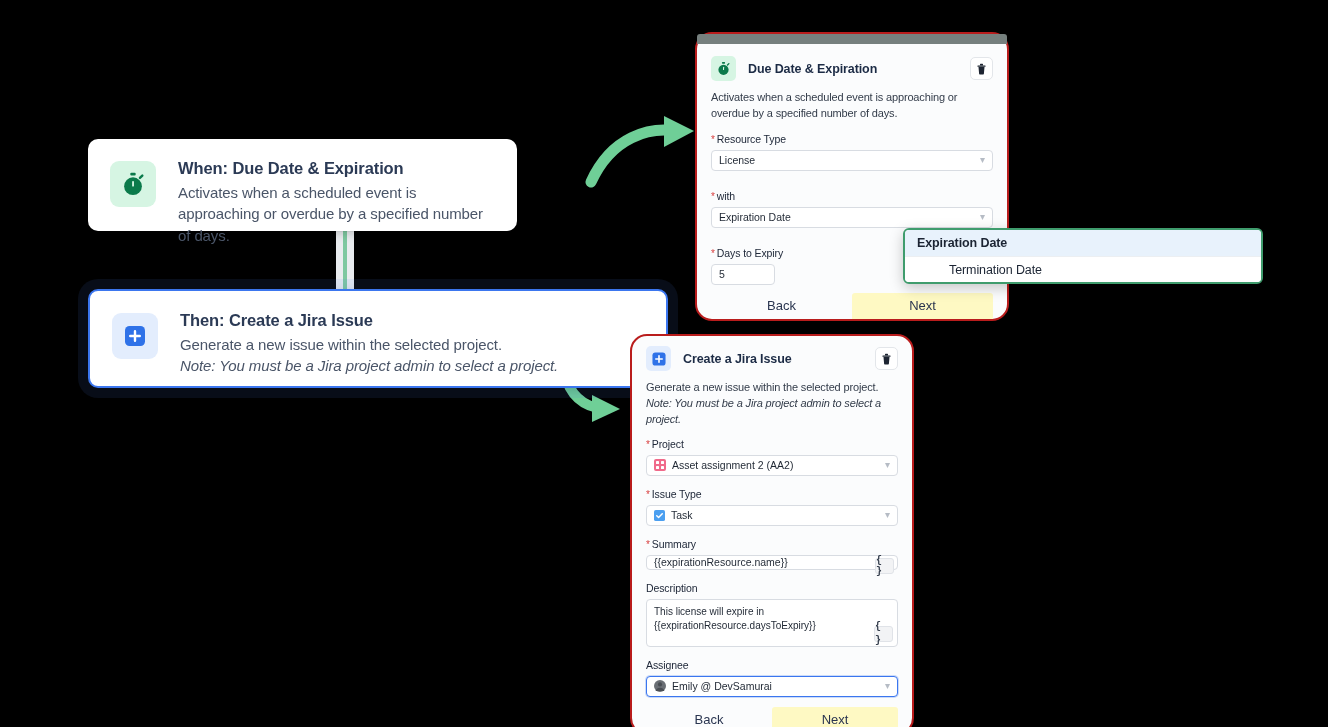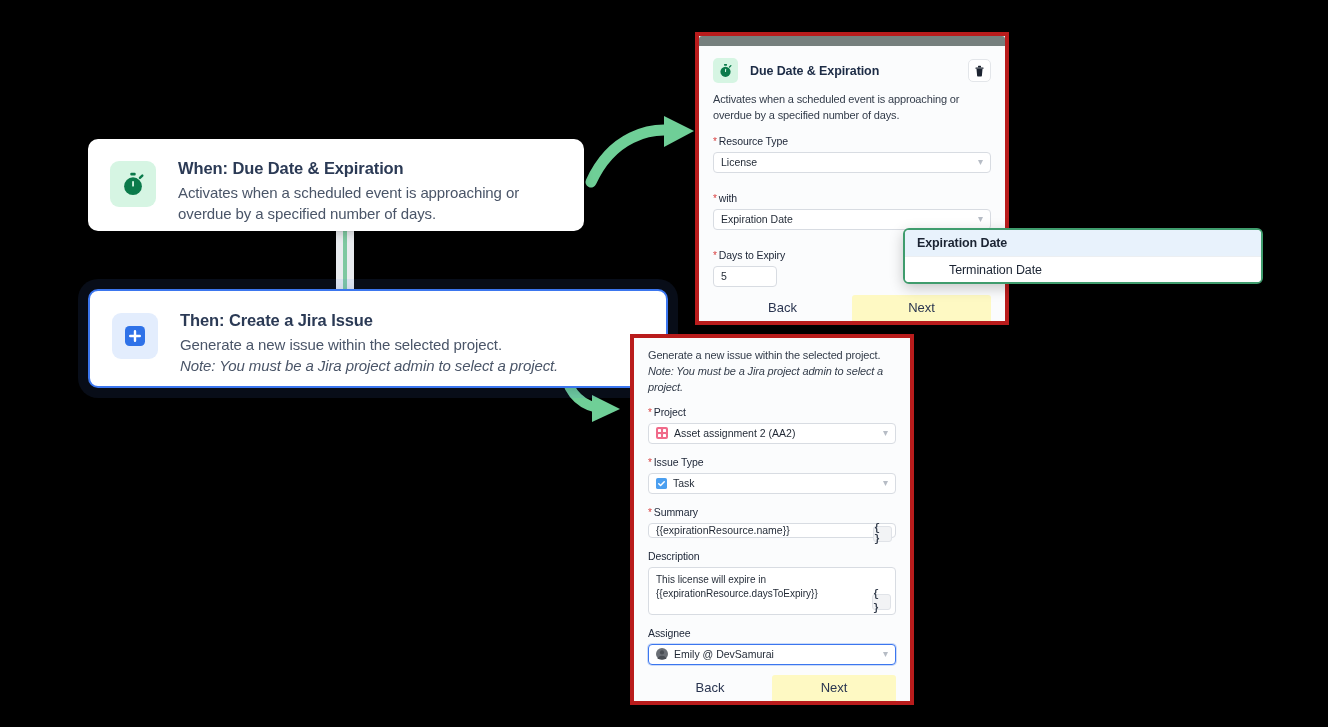--- a/index.html
+++ b/index.html
@@ -17,21 +17,21 @@
   
   .flow-card {
     position: absolute;
     background: #ffffff;
     border-radius: 10px;
     display: flex;
     align-items: flex-start;
     padding: 20px 22px;
   }
   .flow-card.when {
-    left: 88px; top: 139px; width: 496px; height: 92px;
+    left: 88px; top: 139px; width: 429px; height: 92px;
     box-shadow: 0 3px 10px rgba(0,0,0,0.18), 0 0 0 1px rgba(0,0,0,0.04);
   }
   .flow-card.then {
     left: 88px; top: 289px; width: 580px; height: 99px;
     border: 2px solid #3b76ef;
     box-shadow: 0 0 0 10px rgba(77,124,240,0.10), 0 3px 10px rgba(0,0,0,0.16);
   }
   .flow-icon-box {
     width: 46px; height: 46px; border-radius: 9px;
     flex: 0 0 46px;
@@ -48,22 +48,22 @@
   .flow-desc {
     font-size: 15px; color: #4a5568; line-height: 1.42;
     letter-spacing: -0.1px;
   }
   .flow-note { font-style: italic; }
 
   
   .panel {
     position: absolute;
     background: #fbfcfd;
-    border: 4px solid #b91c1c;
-    border-radius: 0;
+    border: 2px solid #b91c1c;
+    border-radius: 17px;
     overflow: visible;
   }
   .panel-topbar {
     height: 10px; background: #76807e; border-radius: 3px 3px 0 0;
   }
   .panel-body { padding: 12px 14px 0 14px; }
 
   .panel-head { display: flex; align-items: center; margin-bottom: 9px; }
   .panel-head-icon {
     width: 25px; height: 25px; border-radius: 5px;
@@ -267,20 +267,36 @@
     </div>
   </div>
 
   <div class="dropdown" style="left:903px; top:228px; width:360px;">
     <div class="dd-item sel">Expiration Date</div>
     <div class="dd-item alt">Termination Date</div>
   </div>
 
   <div class="panel" style="left:630px; top:334px; width:284px;">
     <div class="panel-body" style="padding-top:10px;">
+      <div class="panel-head">
+        <div class="panel-head-icon blue">
+          <svg width="16" height="16" viewBox="0 0 22 22">
+            <rect x="2" y="2" width="18" height="18" rx="4" fill="#2f72e8"></rect>
+            <path d="M11 6.6 v8.8 M6.6 11 h8.8" stroke="#ffffff" stroke-width="2.2" stroke-linecap="round"></path>
+          </svg>
+        </div>
+        <div class="panel-head-title">Create a Jira Issue</div>
+        <div class="trash-btn">
+          <svg width="11" height="12" viewBox="0 0 14 16">
+            <rect x="1.5" y="3.3" width="11" height="1.6" rx="0.6" fill="#1d2431"></rect>
+            <rect x="5" y="1" width="4" height="2.2" rx="0.7" fill="#1d2431"></rect>
+            <path d="M3 5.2 h8 l-0.8 9.2 a0.9 0.9 0 0 1 -0.9 0.8 h-4.6 a0.9 0.9 0 0 1 -0.9 -0.8 Z" fill="#1d2431"></path>
+          </svg>
+        </div>
+      </div>
 
       <div class="panel-desc" style="margin-bottom:10px;">
         <div>Generate a new issue within the selected project.</div>
         <div class="ital">Note: You must be a Jira project admin to select a project.</div>
       </div>
 
       <div class="field" style="margin-bottom:12px;">
         <div class="field-label">
           <span class="req">*</span><span>Project</span>
         </div>

